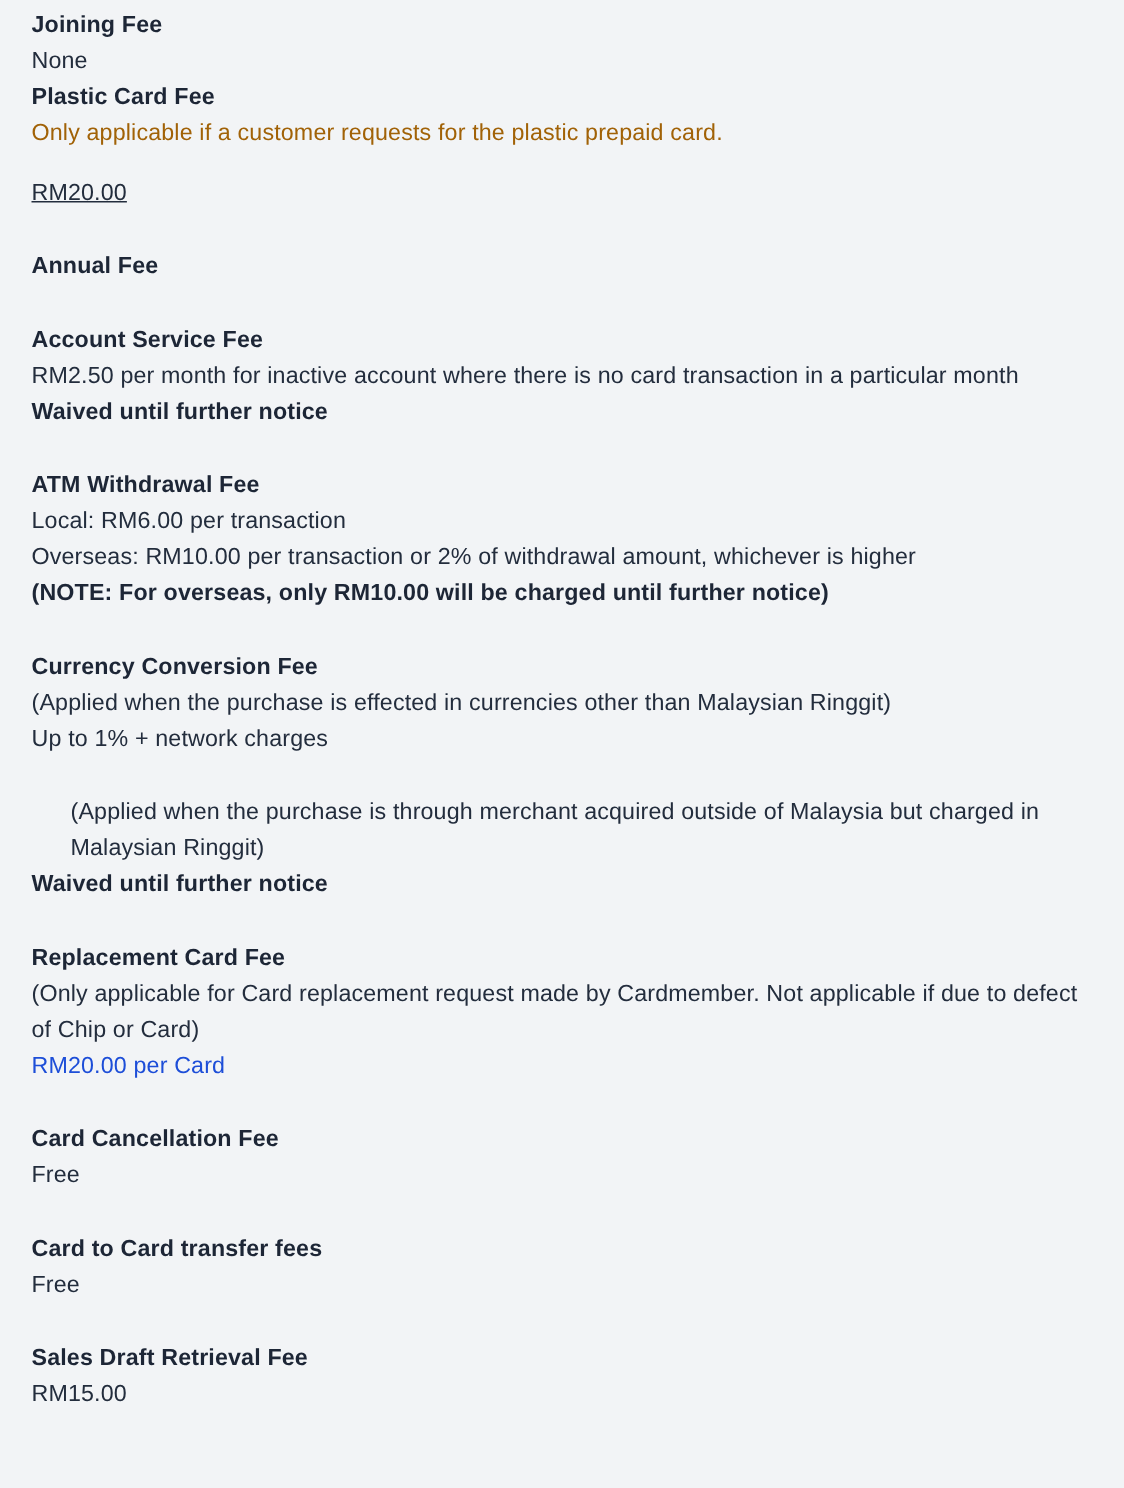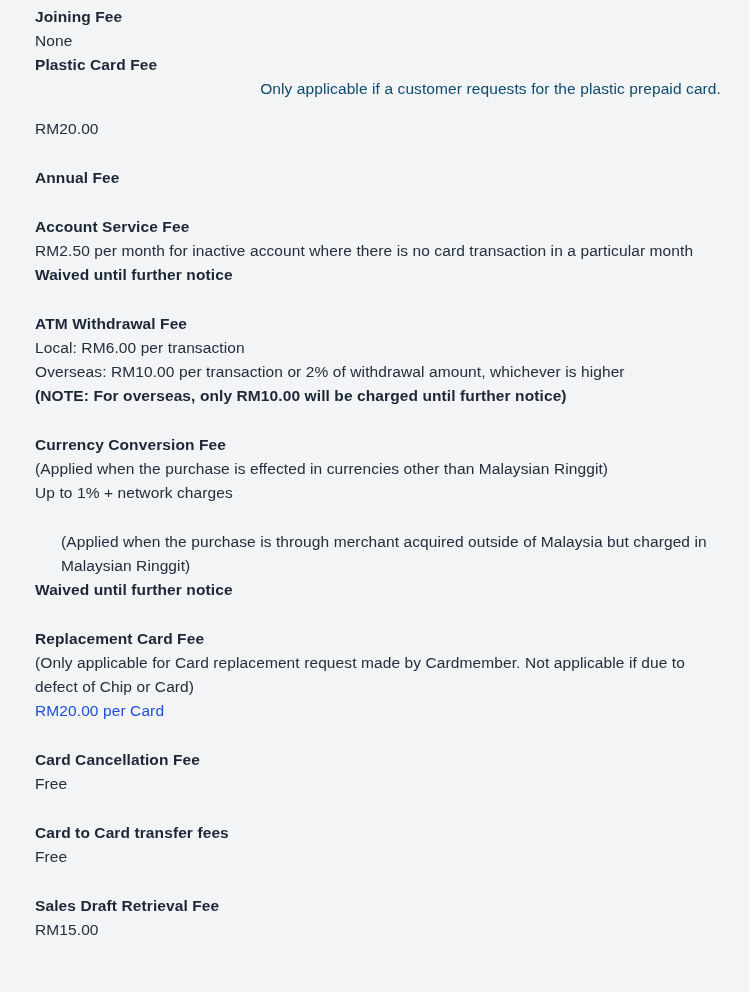--- a/index.html
+++ b/index.html
@@ -8,21 +8,21 @@
     height: 992px;
     overflow: hidden;
   }
   body {
     background: #f2f4f6;
     font-family: "Liberation Sans", "DejaVu Sans", sans-serif;
   }
   .fees-page {
     width: 749px;
     height: 992px;
-    padding: 5px 28px 0 35px;
+    padding: 5px 28px 0 21px;
   }
   .fee-section {
     margin-top: 25px;
   }
   .fee-section:first-child {
     margin-top: 0;
   }
   .fee-line {
     font-size: 15.5px;
     line-height: 24px;
@@ -40,23 +40,23 @@
   }
 </style>
 </head>
 <body style="background: rgb(242, 244, 246);">
 
 <main class="fees-page">
     <section class="fee-section">
       <p class="fee-line bold" style="color: rgb(29, 38, 54);">Joining Fee</p>
       <p class="fee-line" style="color: rgb(35, 45, 61);">None</p>
       <p class="fee-line bold" style="color: rgb(29, 38, 54);">Plastic Card Fee</p>
-      <p class="fee-line" style="color: #0c4a6e; text-align: right;">Only applicable if a customer requests for the plastic prepaid card.</p>
+      <p class="fee-line" style="color: #a16207;">Only applicable if a customer requests for the plastic prepaid card.</p>
       <p class="fee-line spacer" style="color: rgb(35, 45, 61);"></p>
-      <p class="fee-line" style="color: rgb(35, 45, 61);">RM20.00</p>
+      <p class="fee-line" style="color: rgb(35, 45, 61); text-decoration: underline;">RM20.00</p>
     </section>
     <section class="fee-section">
       <p class="fee-line bold" style="color: rgb(29, 38, 54);">Annual Fee</p>
     </section>
     <section class="fee-section">
       <p class="fee-line bold" style="color: rgb(29, 38, 54);">Account Service Fee</p>
       <p class="fee-line" style="color: rgb(35, 45, 61);">RM2.50 per month for inactive account where there is no card transaction in a particular month</p>
       <p class="fee-line bold" style="color: rgb(29, 38, 54);">Waived until further notice</p>
     </section>
     <section class="fee-section">

